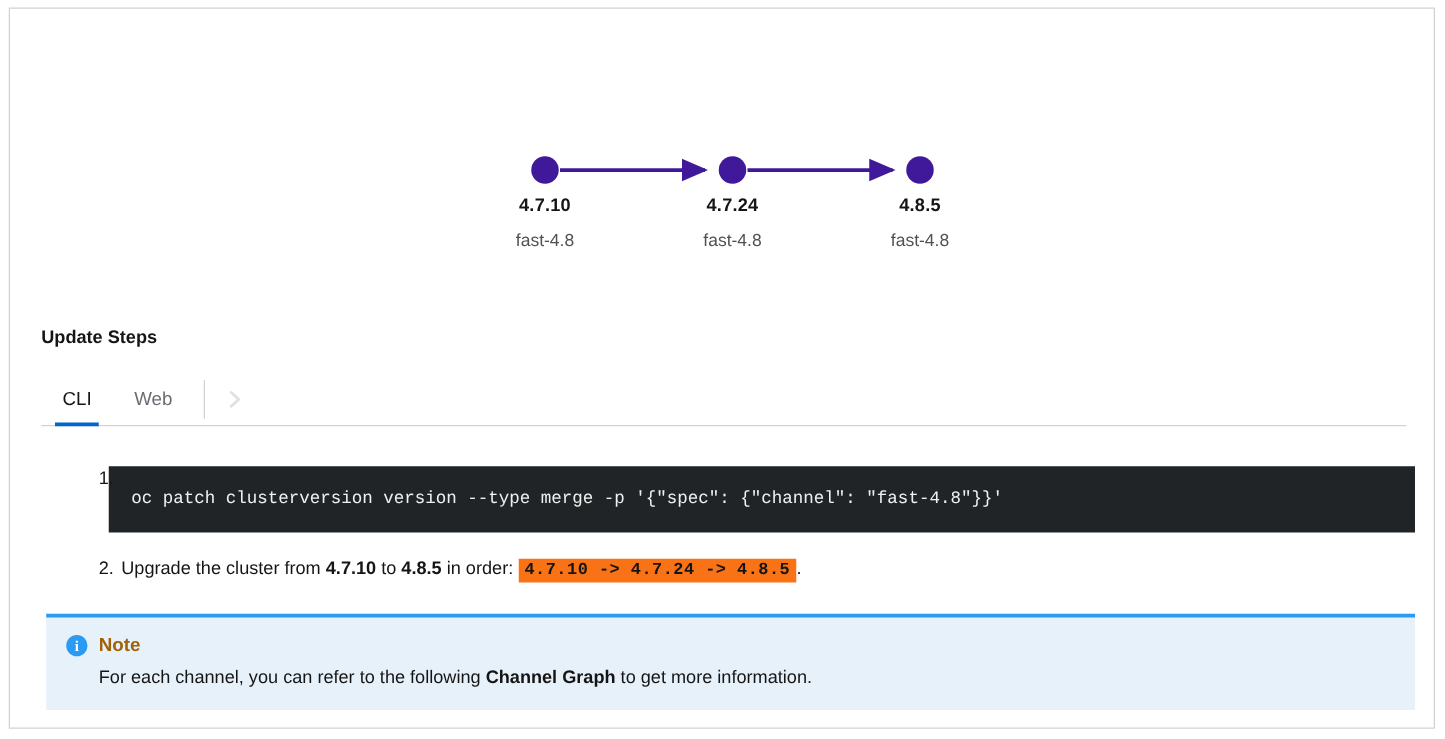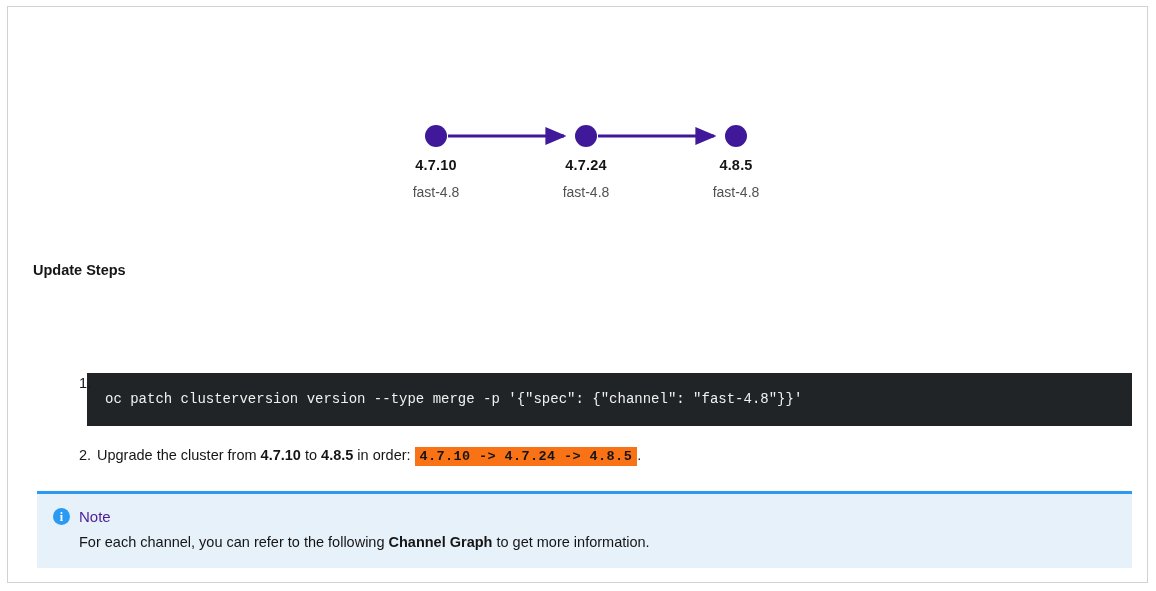--- a/index.html
+++ b/index.html
@@ -235,22 +235,22 @@
     font-size: 12px;
     font-weight: bold;
     display: flex;
     align-items: center;
     justify-content: center;
     font-family: "Liberation Serif", serif;
     line-height: 1;
   }
   .alert-title {
     font-size: 15px;
-    font-weight: normal;
-    color: #4c1d95;
+    font-weight: bold;
+    color: #a16207;
   }
   .alert-body {
     margin-top: 9px;
     margin-left: 26px;
     font-size: 14.5px;
     color: #151515;
   }
   .alert-body b { font-weight: bold; }
 </style>
 </head>
@@ -285,20 +285,34 @@
         <div class="node-label" style="left:728px; top:54px;">
           <span class="ver">4.8.5</span>
           <span class="chan">fast-4.8</span>
         </div>
       </div>
     </div>
   </div>
 
   <div class="section-title">Update Steps</div>
 
+  <div class="tabs">
+    <button class="tab active">
+      <span>CLI</span>
+    </button>
+    <button class="tab">
+      <span>Web</span>
+    </button>
+    <div class="tab-divider"></div>
+    <button class="tab-scroll">
+      <svg width="11" height="15" viewBox="0 0 11 15">
+        <path d="M2 2 L8 7.5 L2 13" fill="none" stroke="#e0e0e0" stroke-width="2.2" stroke-linecap="round" stroke-linejoin="round"></path>
+      </svg>
+    </button>
+  </div>
 
   <div class="steps">
 
     <div class="step">
       <span class="step-num">1.</span>
       <div class="code-block">oc patch clusterversion version --type merge -p '{"spec": {"channel": "fast-4.8"}}'</div>
     </div>
 
     <div class="step step2">
       <span class="step-num">2.</span>

